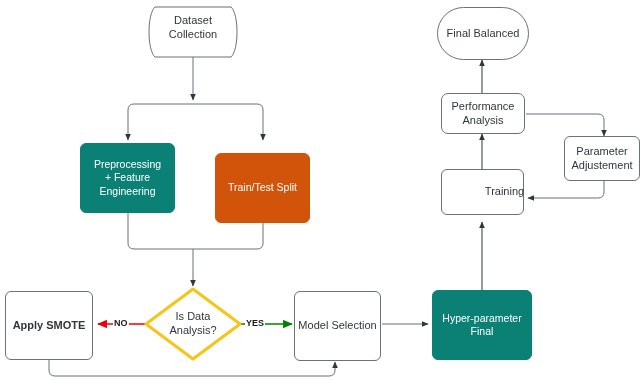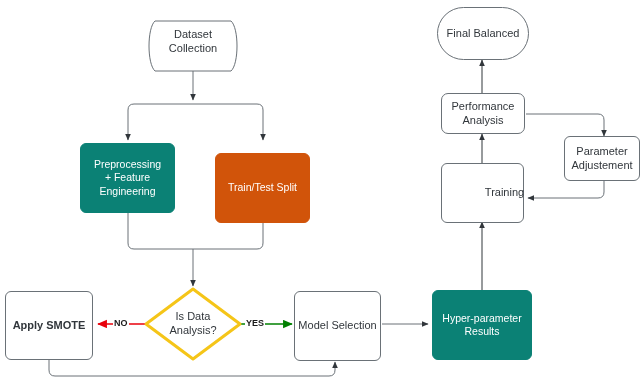--- a/index.html
+++ b/index.html
@@ -147,21 +147,21 @@
 
     <path d="M482,173 L482,134" fill="none" stroke="#31363b" stroke-width="1" marker-end="url(#ar-gray)"></path>
 
     <path d="M482,94 L482,60" fill="none" stroke="#31363b" stroke-width="1" marker-end="url(#ar-gray)"></path>
 
     <path d="M526,114 L598,114 Q604,114 604,120 L604,136" fill="none" stroke="#6a7177" stroke-width="1" marker-end="url(#ar-gray)"></path>
 
     <path d="M604,181 L604,192 Q604,198 598,198 L528,198" fill="none" stroke="#6a7177" stroke-width="1" marker-end="url(#ar-gray)"></path>
   </svg>
 
-  <div class="node doc-shape" style="left:143px; top:20px; width:100px; height:44px;">
+  <div class="node doc-shape" style="left:143px; top:6px; width:100px; height:44px;">
     <svg class="doc-svg" width="100" height="52" viewBox="0 0 100 52" xmlns="http://www.w3.org/2000/svg">
       <path d="M12,1 C4,8 4,44 12,51 L88,51 C96,44 96,8 88,1 Z" fill="#ffffff" stroke="#6a7177" stroke-width="1"></path>
     </svg>
     <span class="node-label">Dataset
 Collection</span>
   </div>
 
   <div class="node filled-teal" style="left:80px; top:143px; width:95px; height:70px;">
     <span class="node-label">Preprocessing
 + Feature
@@ -183,24 +183,24 @@
   <div class="node plain-box" style="left:5px; top:291px; width:88px; height:69px;font-weight:bold;">
     <span class="node-label">Apply SMOTE</span>
   </div>
 
   <div class="node plain-box" style="left:294px; top:291px; width:87px; height:70px;">
     <span class="node-label">Model Selection</span>
   </div>
 
   <div class="node filled-teal" style="left:432px; top:290px; width:100px; height:70px;">
     <span class="node-label">Hyper-parameter
-Results</span>
-  </div>
-
-  <div class="node plain-box" style="left:441px; top:163px; width:83px; height:60px;padding-left:44px;">
+Final</span>
+  </div>
+
+  <div class="node plain-box" style="left:441px; top:169px; width:83px; height:46px;padding-left:44px;">
     <span class="node-label">Training</span>
   </div>
 
   <div class="node plain-box" style="left:441px; top:93px; width:84px; height:41px;border-radius:7px;">
     <span class="node-label">Performance
 Analysis</span>
   </div>
 
   <div class="node plain-box" style="left:564px; top:136px; width:76px; height:45px;">
     <span class="node-label">Parameter

